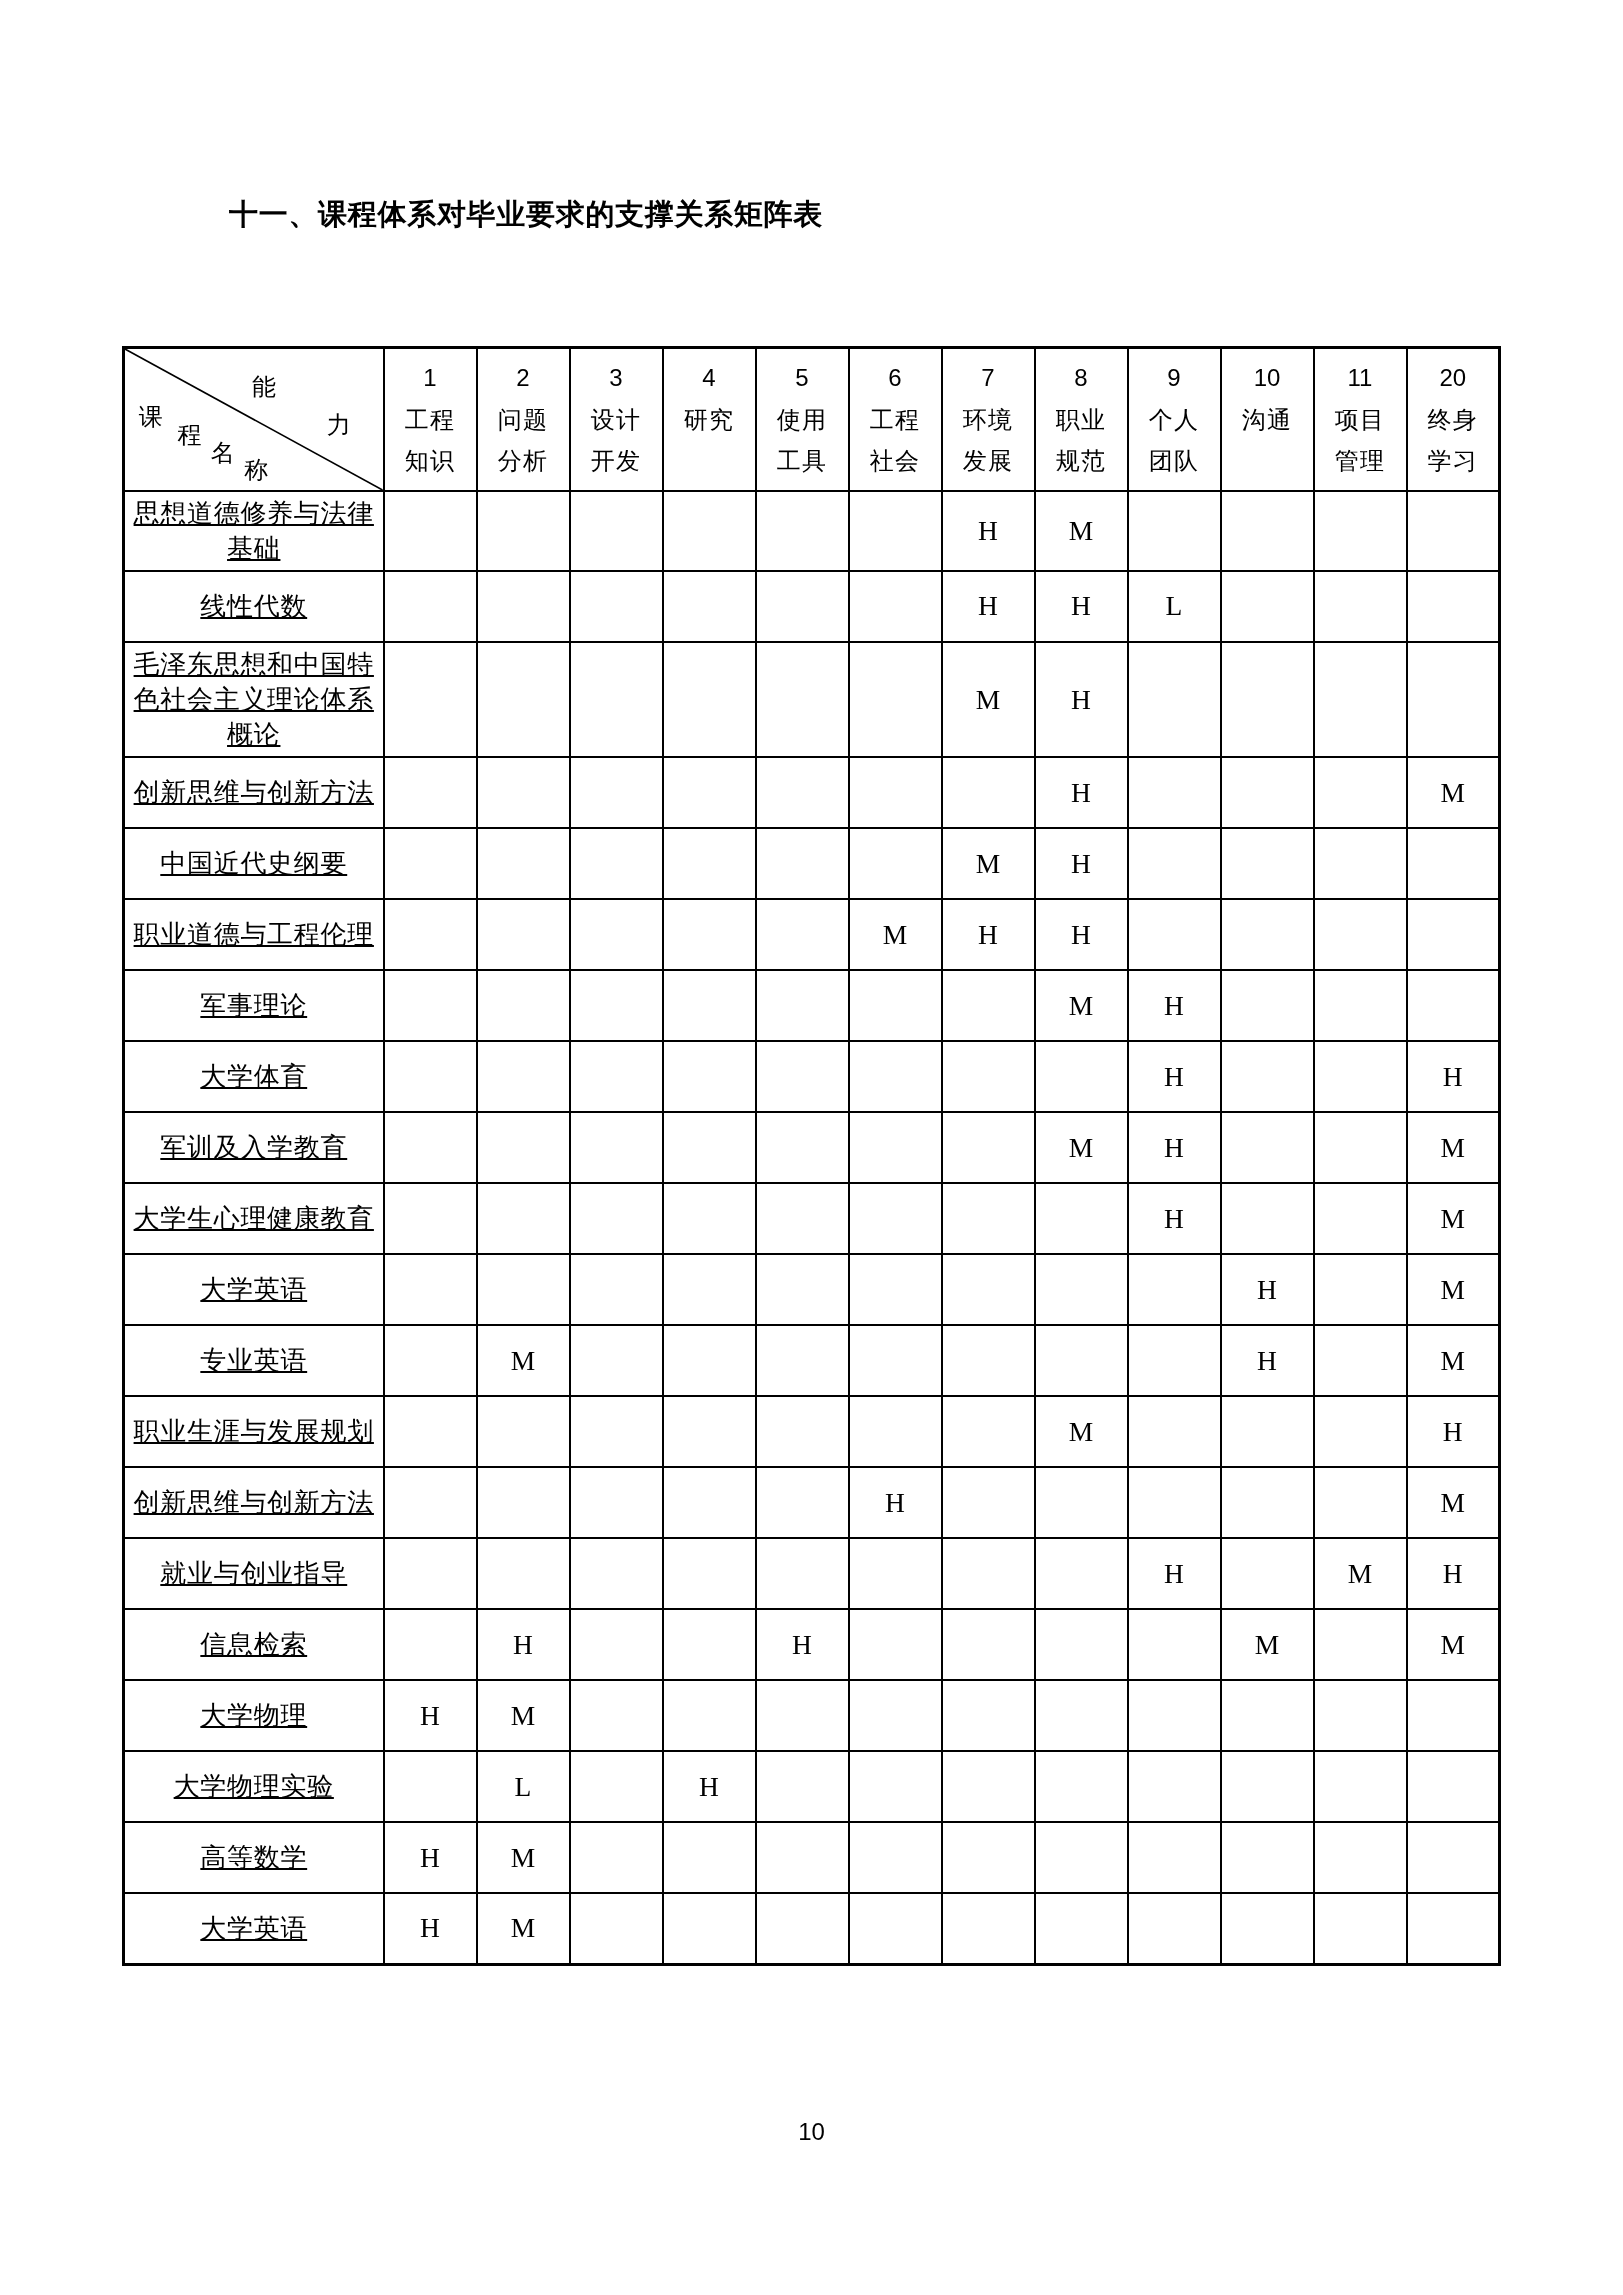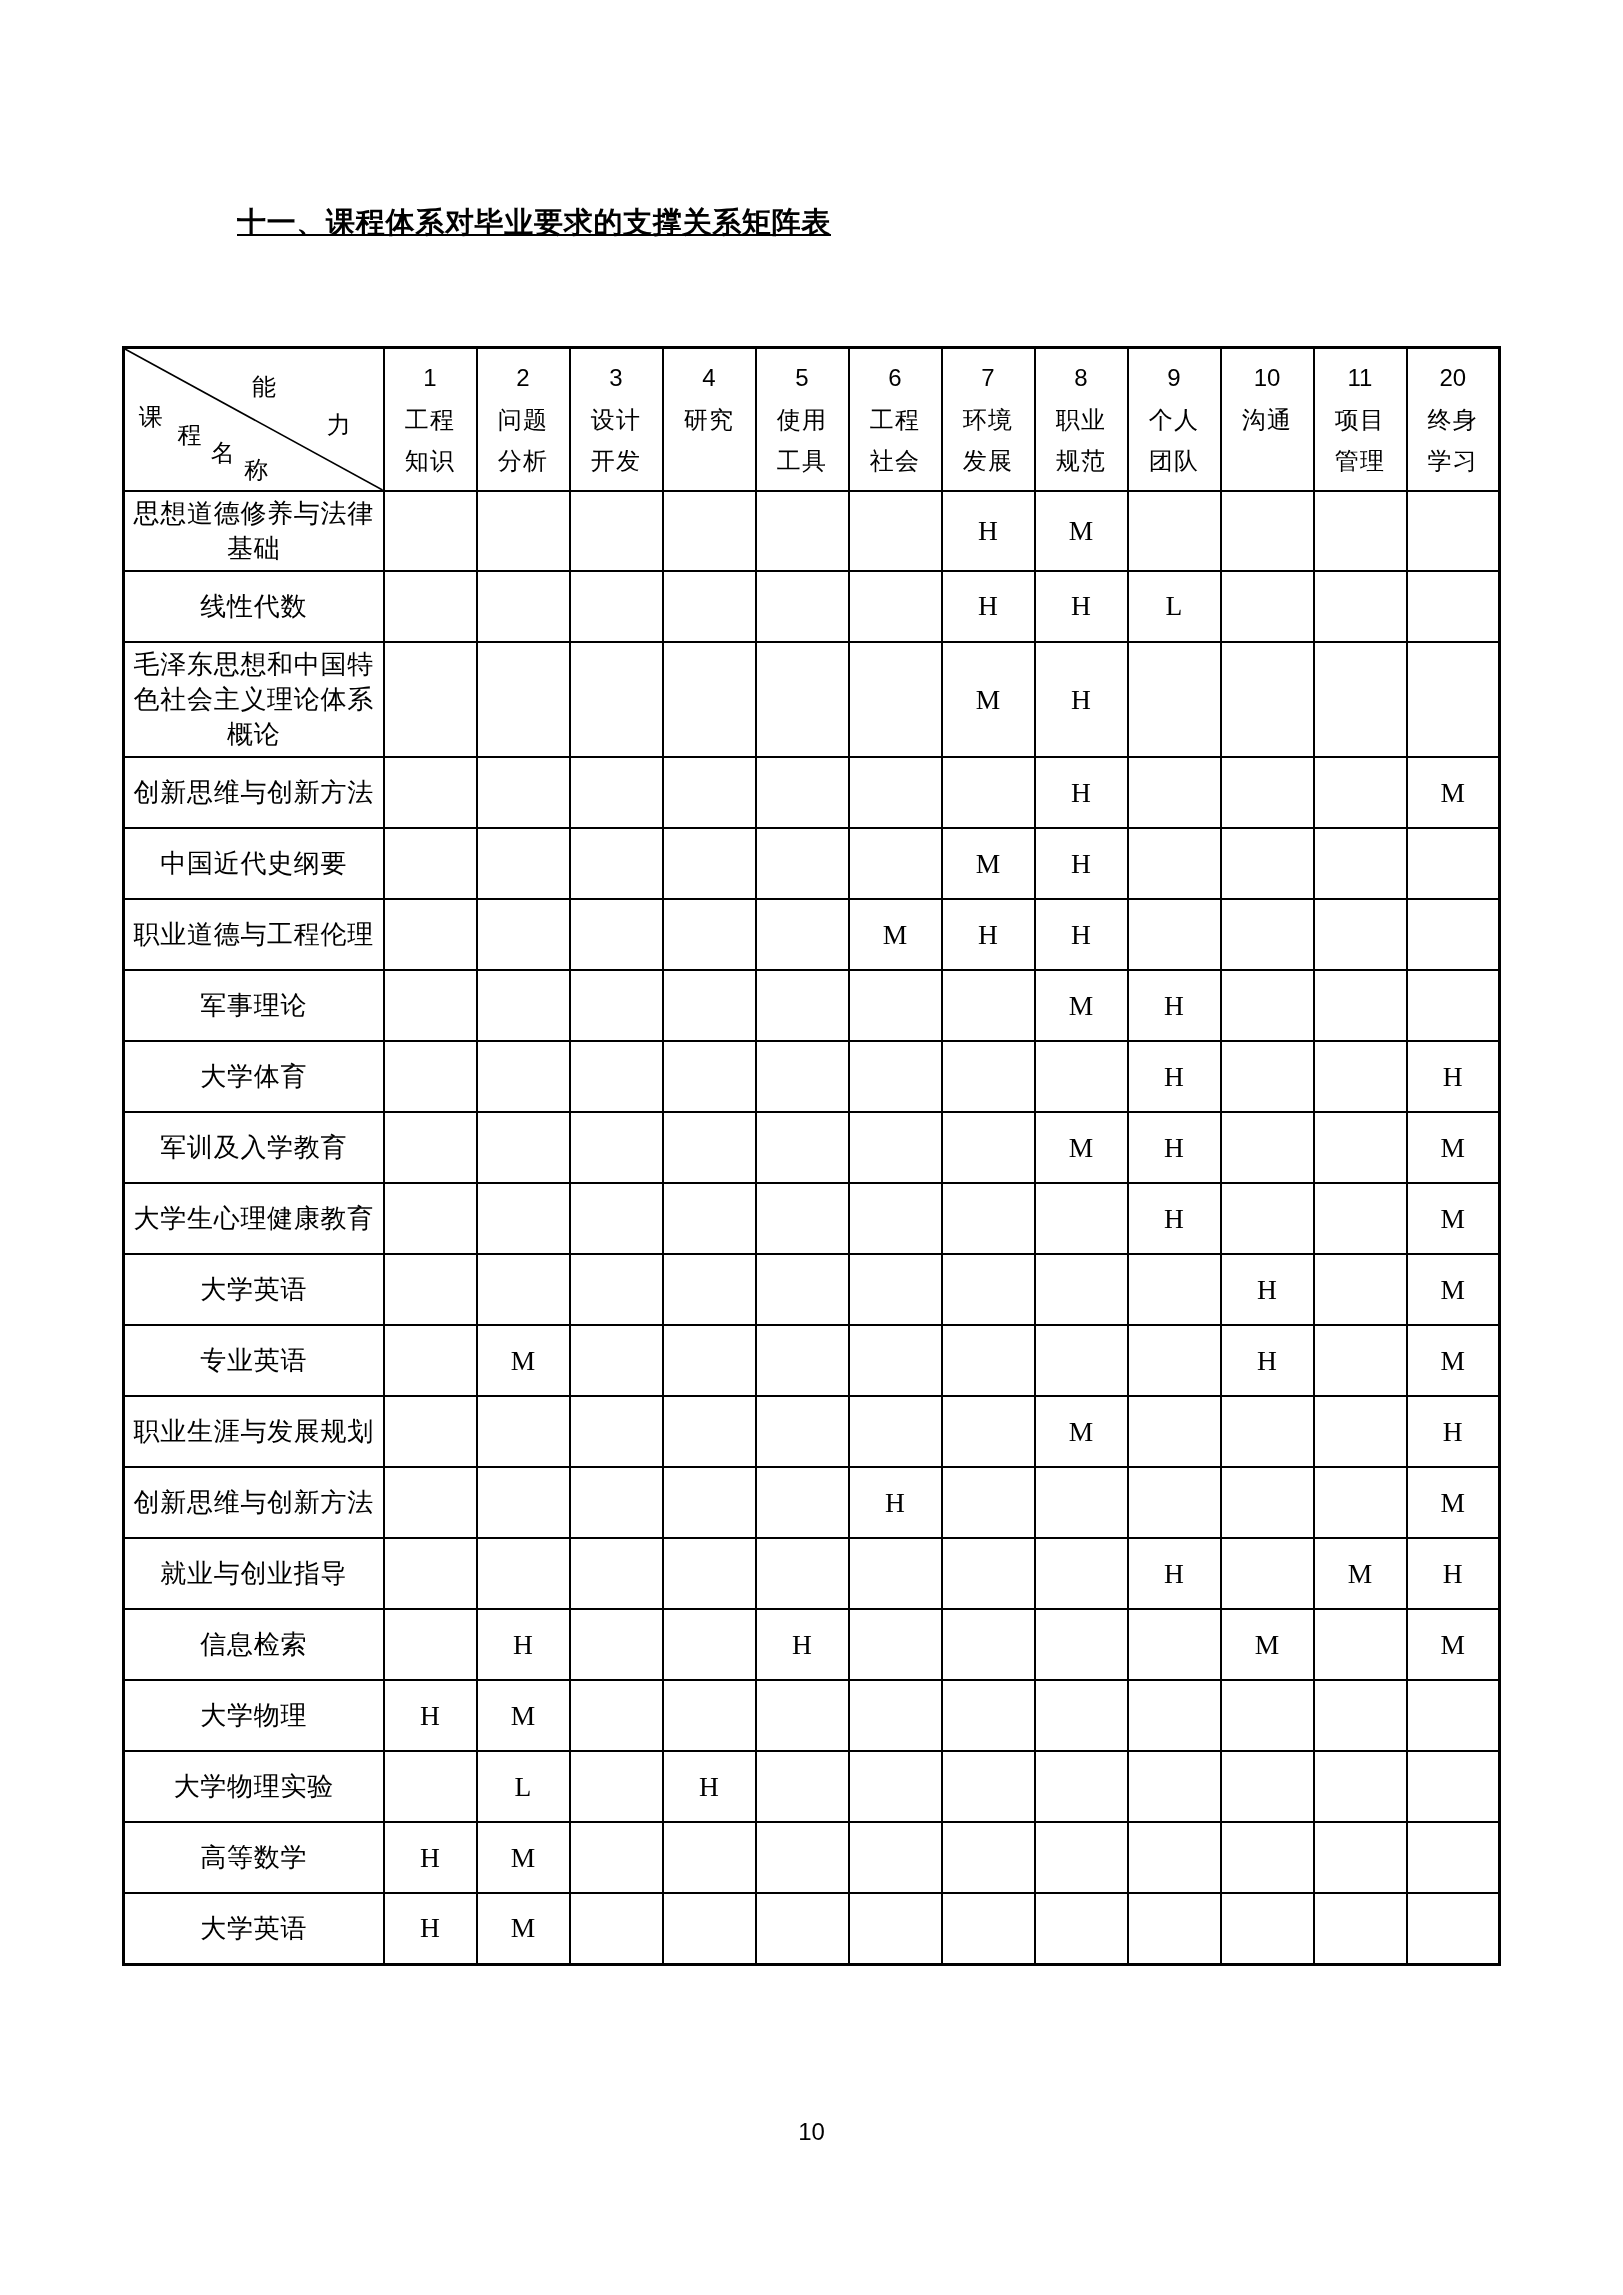--- a/index.html
+++ b/index.html
@@ -3,25 +3,24 @@
 <meta charset="utf-8">
 <style>
   html, body { margin: 0; padding: 0; }
   body {
     width: 1623px; height: 2295px;
     background: #ffffff; color: #000000;
     position: relative;
     font-family: "Liberation Serif", "DejaVu Serif", serif;
   }
   .doc-title {
-    position: absolute; left: 229px; top: 195px; margin: 8px;
+    position: absolute; left: 229px; top: 195px; margin: 0;
     font-family: "Liberation Sans", "DejaVu Sans", sans-serif;
     font-weight: 700; font-size: 29px; letter-spacing: 0.7px;
     white-space: nowrap;
-    text-decoration: underline;
   }
   table.matrix {
     position: absolute; left: 122px; top: 346px;
     width: 1379px;
     border-collapse: collapse; table-layout: fixed;
     border: 3.3px solid #000;
   }
   col.c-course { width: 260px; }
   col.c-abil  { width: 93px; }
   th, td {
@@ -47,20 +46,21 @@
   .hcol {
     display: flex; flex-direction: column;
     justify-content: space-evenly; align-items: center;
     height: 141px;
   }
   .hnum  { font-size: 24px; line-height: 1; font-family: "Liberation Sans", "DejaVu Sans", sans-serif; }
   .hline { font-size: 24px; line-height: 1; min-height: 24px; letter-spacing: 1.3px; }
   td.course {
     font-size: 26px; line-height: 1.35; padding: 3.9px 6.5px;
     letter-spacing: 0.7px;
+    text-decoration: underline;
   }
   td.val { font-size: 27.5px; font-family: "Liberation Serif", "DejaVu Serif", serif; }
   .pageno {
     position: absolute; left: 0; top: 2118px; width: 100%;
     text-align: center;
     font-family: "Liberation Sans", "DejaVu Sans", sans-serif;
     font-size: 24px;
   }
 </style>
 </head>

